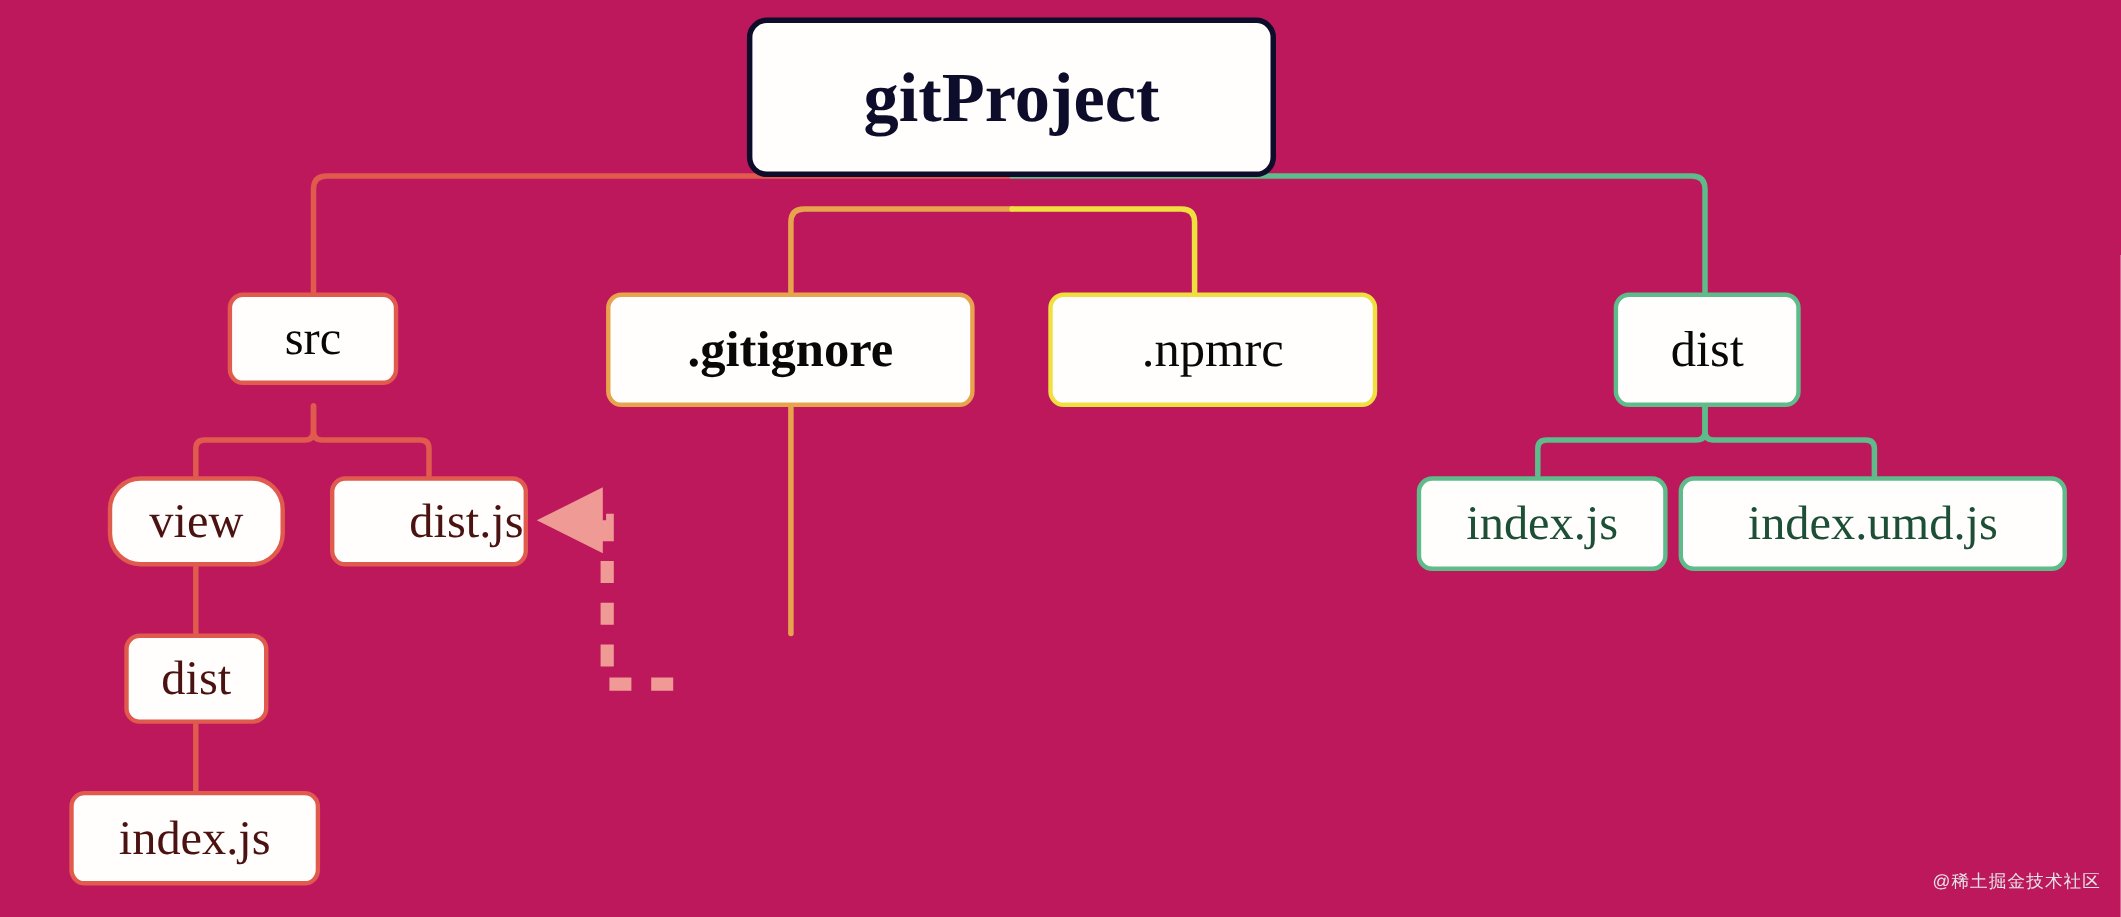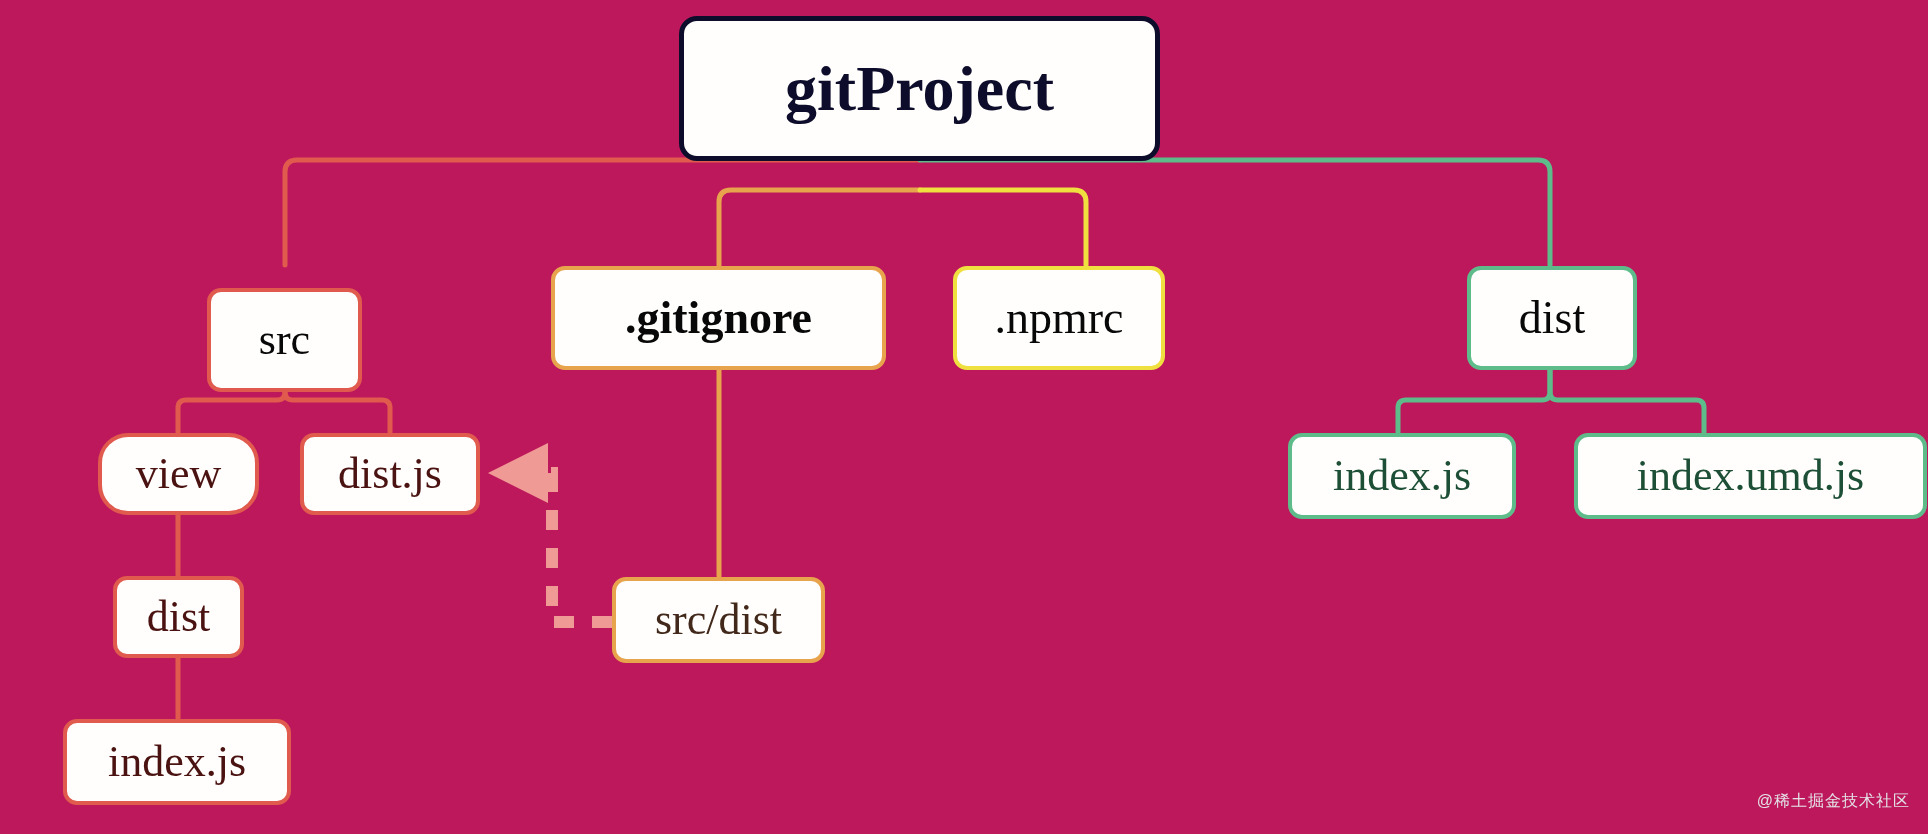--- a/index.html
+++ b/index.html
@@ -103,53 +103,50 @@
     <path d="M 1550 369 L 1550 392 Q 1550 400 1558 400 L 1696 400 Q 1704 400 1704 408 L 1704 432" fill="none" stroke="#5ebb8a" stroke-width="5" stroke-linecap="round"></path>
 
     <path d="M 612 622 L 552 622 L 552 473 L 536 473" fill="none" stroke="#ef9a95" stroke-width="12" stroke-dasharray="20 18" stroke-linecap="butt"></path>
     <polygon points="488,473 548,443 548,503" fill="#ef9a95"></polygon>
   </svg>
 
   <div class="node root" style="left:679px; top:16px; width:481px; height:145px;">
     <span>gitProject</span>
   </div>
 
-  <div class="node red" style="left:207px; top:266px; width:155px; height:104px; font-size:44px;margin-top:22px;">
+  <div class="node red" style="left:207px; top:266px; width:155px; height:84px; font-size:44px;">
     <span class="txt-black">src</span>
   </div>
 
   <div class="node orange" style="left:551px; top:266px; width:335px; height:104px; font-size:46px;">
     <span class="txt-black bold">.gitignore</span>
   </div>
 
-  <div class="node yellow" style="left:953px; top:266px; width:212px; height:104px; font-size:46px;">
+  <div class="node yellow" style="left:953px; top:266px; width:299px; height:104px; font-size:46px;">
     <span class="txt-black">.npmrc</span>
   </div>
 
   <div class="node green" style="left:1467px; top:266px; width:170px; height:104px; font-size:46px;">
     <span class="txt-black">dist</span>
   </div>
 
   <div class="node red" style="left:98px; top:433px; width:161px; height:82px; font-size:44px;border-radius:30px;">
     <span class="txt-darkred">view</span>
   </div>
 
-  <div class="node red" style="left:300px; top:433px; width:180px; height:82px; font-size:44px;">
+  <div class="node red" style="left:300px; top:433px; width:180px; height:82px; font-size:44px;justify-content:flex-end;">
     <span class="txt-darkred">dist.js</span>
   </div>
 
-  <div class="node orange" style="left:612px; top:577px; width:213px; height:86px; font-size:44px;">
-    <span class="txt-darkbrown">src/dist</span>
-  </div>
 
   <div class="node green" style="left:1288px; top:433px; width:228px; height:86px; font-size:44px;">
     <span class="txt-darkgreen">index.js</span>
   </div>
 
-  <div class="node green" style="left:1526px; top:433px; width:353px; height:86px; font-size:44px;margin-left:48px;">
+  <div class="node green" style="left:1526px; top:433px; width:353px; height:86px; font-size:44px;">
     <span class="txt-darkgreen">index.umd.js</span>
   </div>
 
   <div class="node red" style="left:113px; top:576px; width:131px; height:82px; font-size:44px;">
     <span class="txt-darkred">dist</span>
   </div>
 
   <div class="node red" style="left:63px; top:719px; width:228px; height:86px; font-size:44px;">
     <span class="txt-darkred">index.js</span>
   </div>

